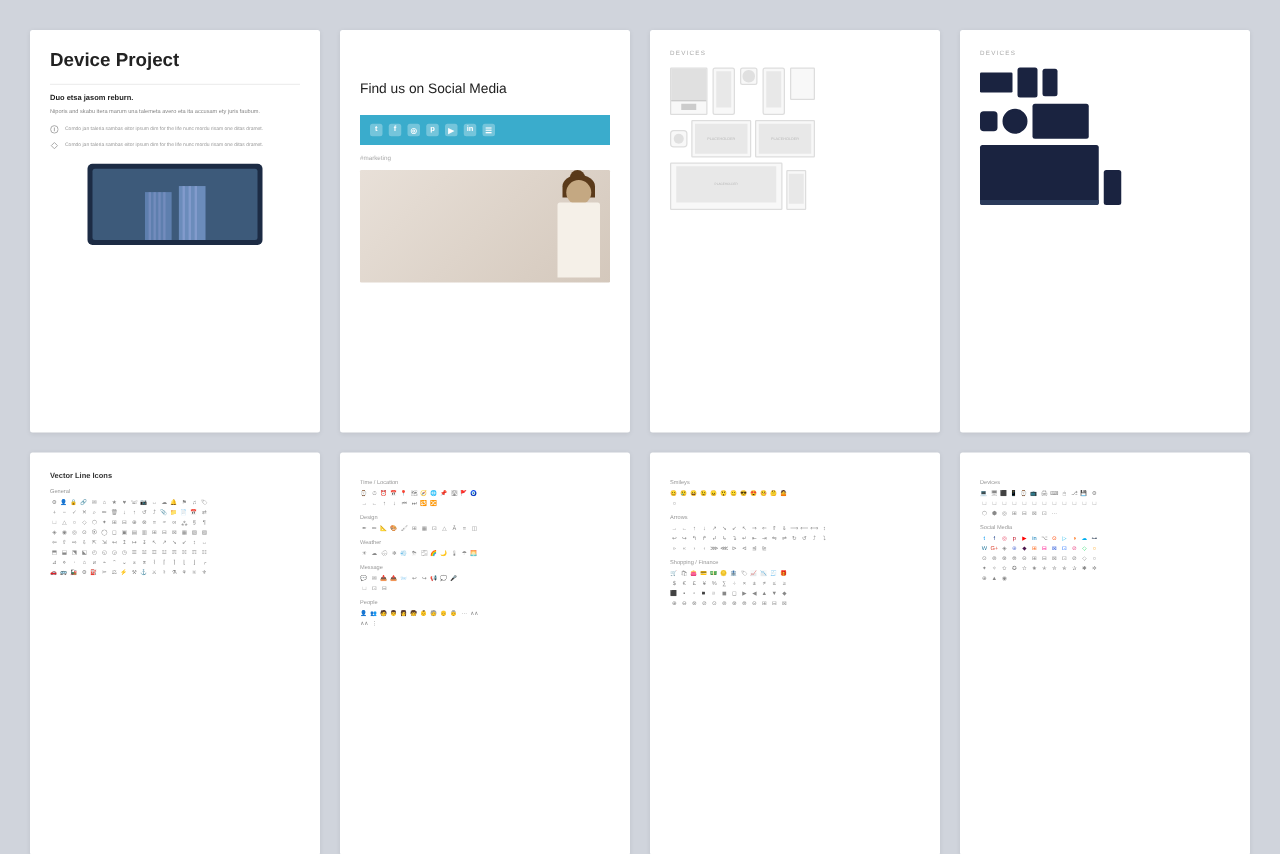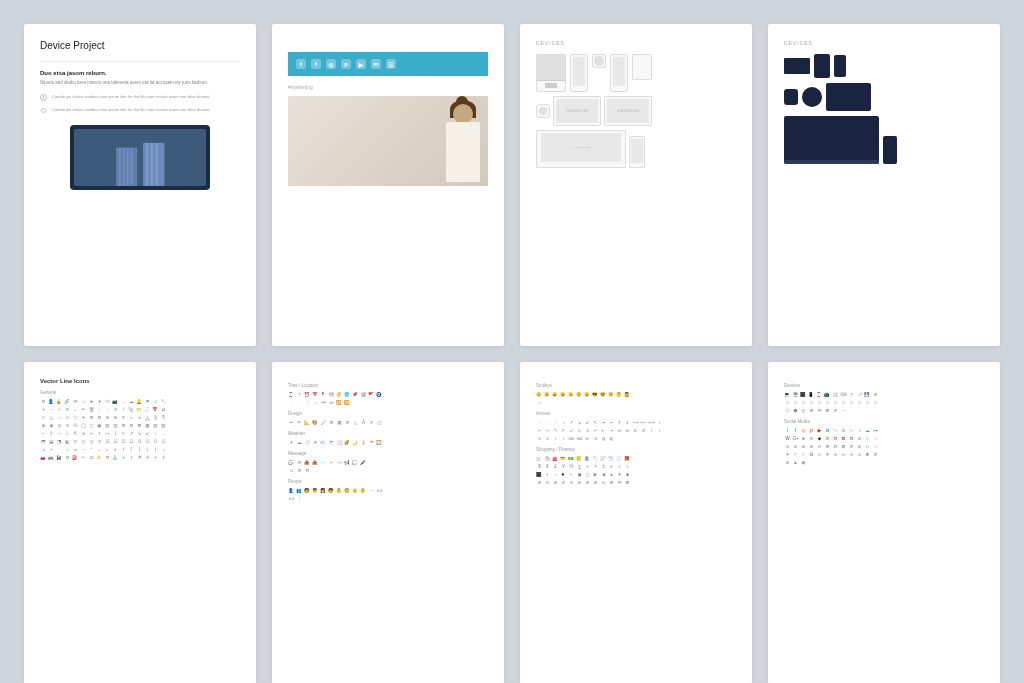--- a/index.html
+++ b/index.html
@@ -25,22 +25,22 @@
       border-radius: 2px;
       overflow: hidden;
       aspect-ratio: 0.72;
       padding: 16px;
       position: relative;
       box-shadow: 0 1px 4px rgba(0,0,0,0.08);
     }
 
     
     .card-1 .card-title {
-      font-size: 10px;
-      font-weight: 400;
+      font-size: 15px;
+      font-weight: 700;
       color: #222;
       margin-bottom: 10px;
     }
     .card-1 .card-subtitle {
       font-size: 6px;
       font-weight: 700;
       color: #222;
       margin-bottom: 4px;
     }
     .card-1 .card-text {
@@ -273,20 +273,21 @@
           <rect x="36" y="5" width="2" height="45" fill="#99aadd" opacity="0.5"></rect>
           <rect x="41" y="5" width="2" height="45" fill="#99aadd" opacity="0.5"></rect>
           <rect x="46" y="5" width="2" height="45" fill="#99aadd" opacity="0.5"></rect>
         </svg>
       </div>
     </div>
   </div>
 
   <div class="card card-2">
     <div style="height:12px;"></div>
+    <div class="social-title">Find us on Social Media</div>
     <div class="social-bar">
       <div class="social-icon">
           <span class="soc-icon-text">t</span>
         </div>
       <div class="social-icon">
           <span class="soc-icon-text">f</span>
         </div>
       <div class="social-icon">
           <span class="soc-icon-text">◎</span>
         </div>

